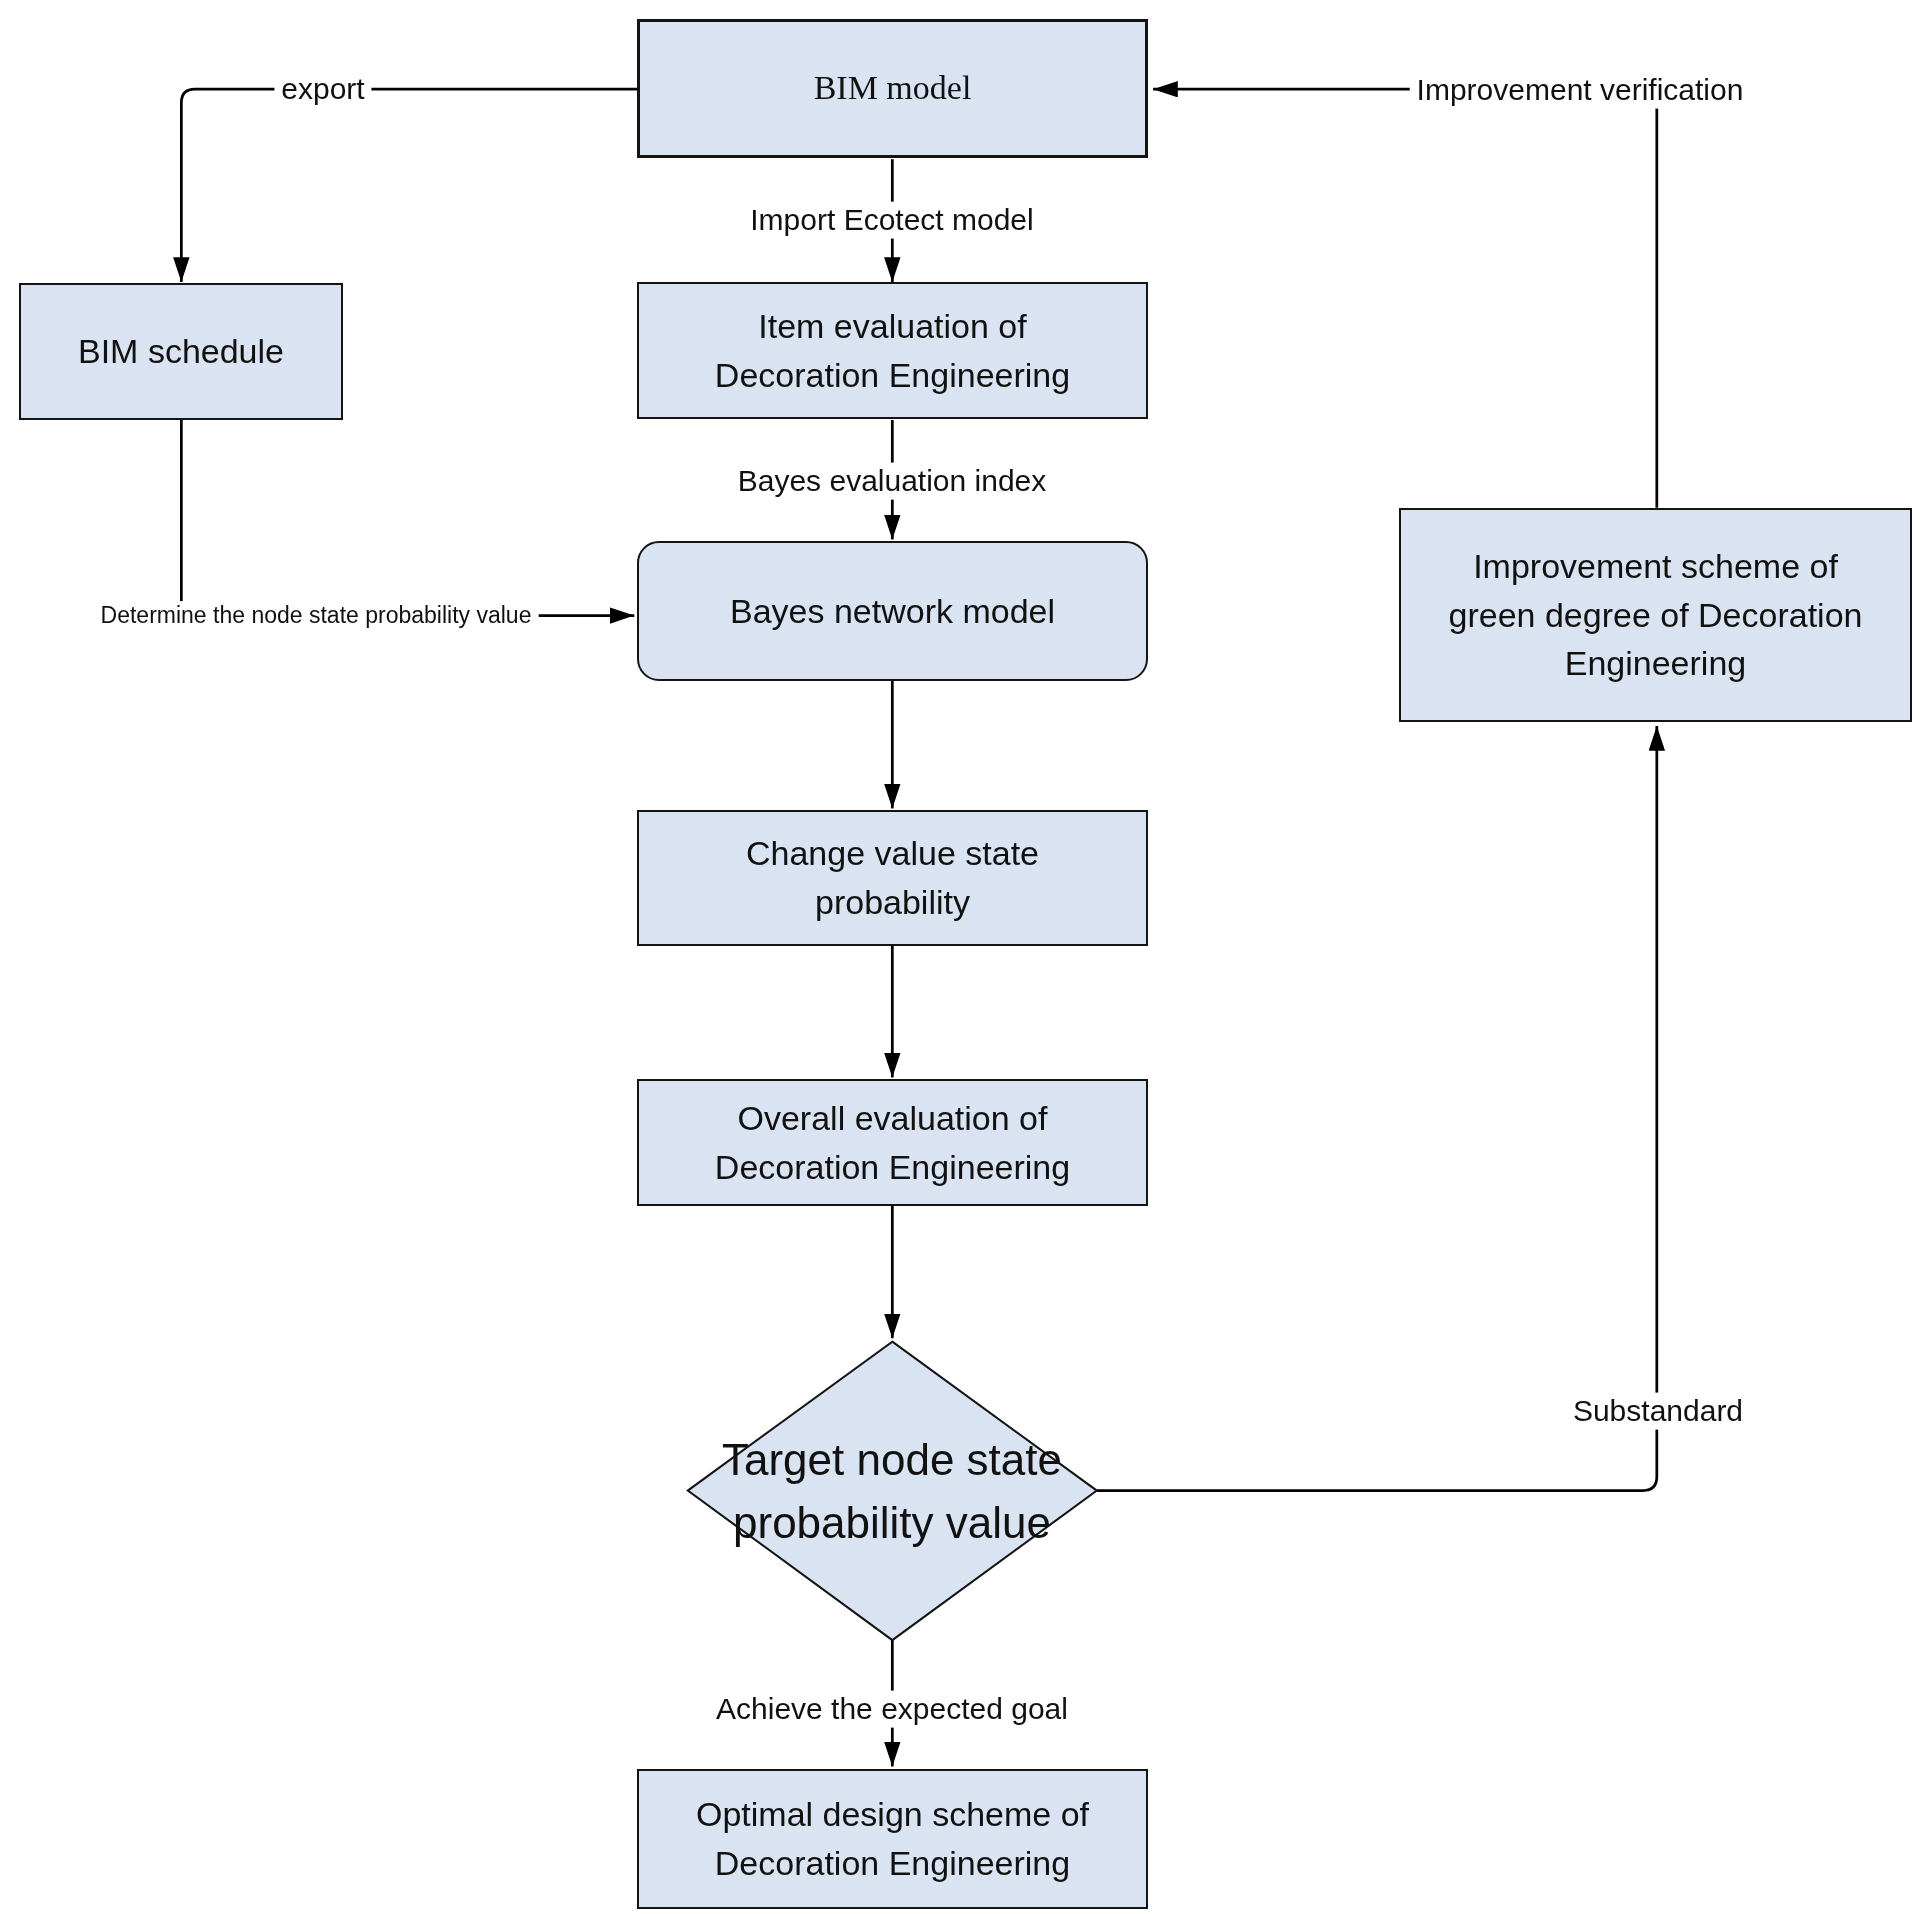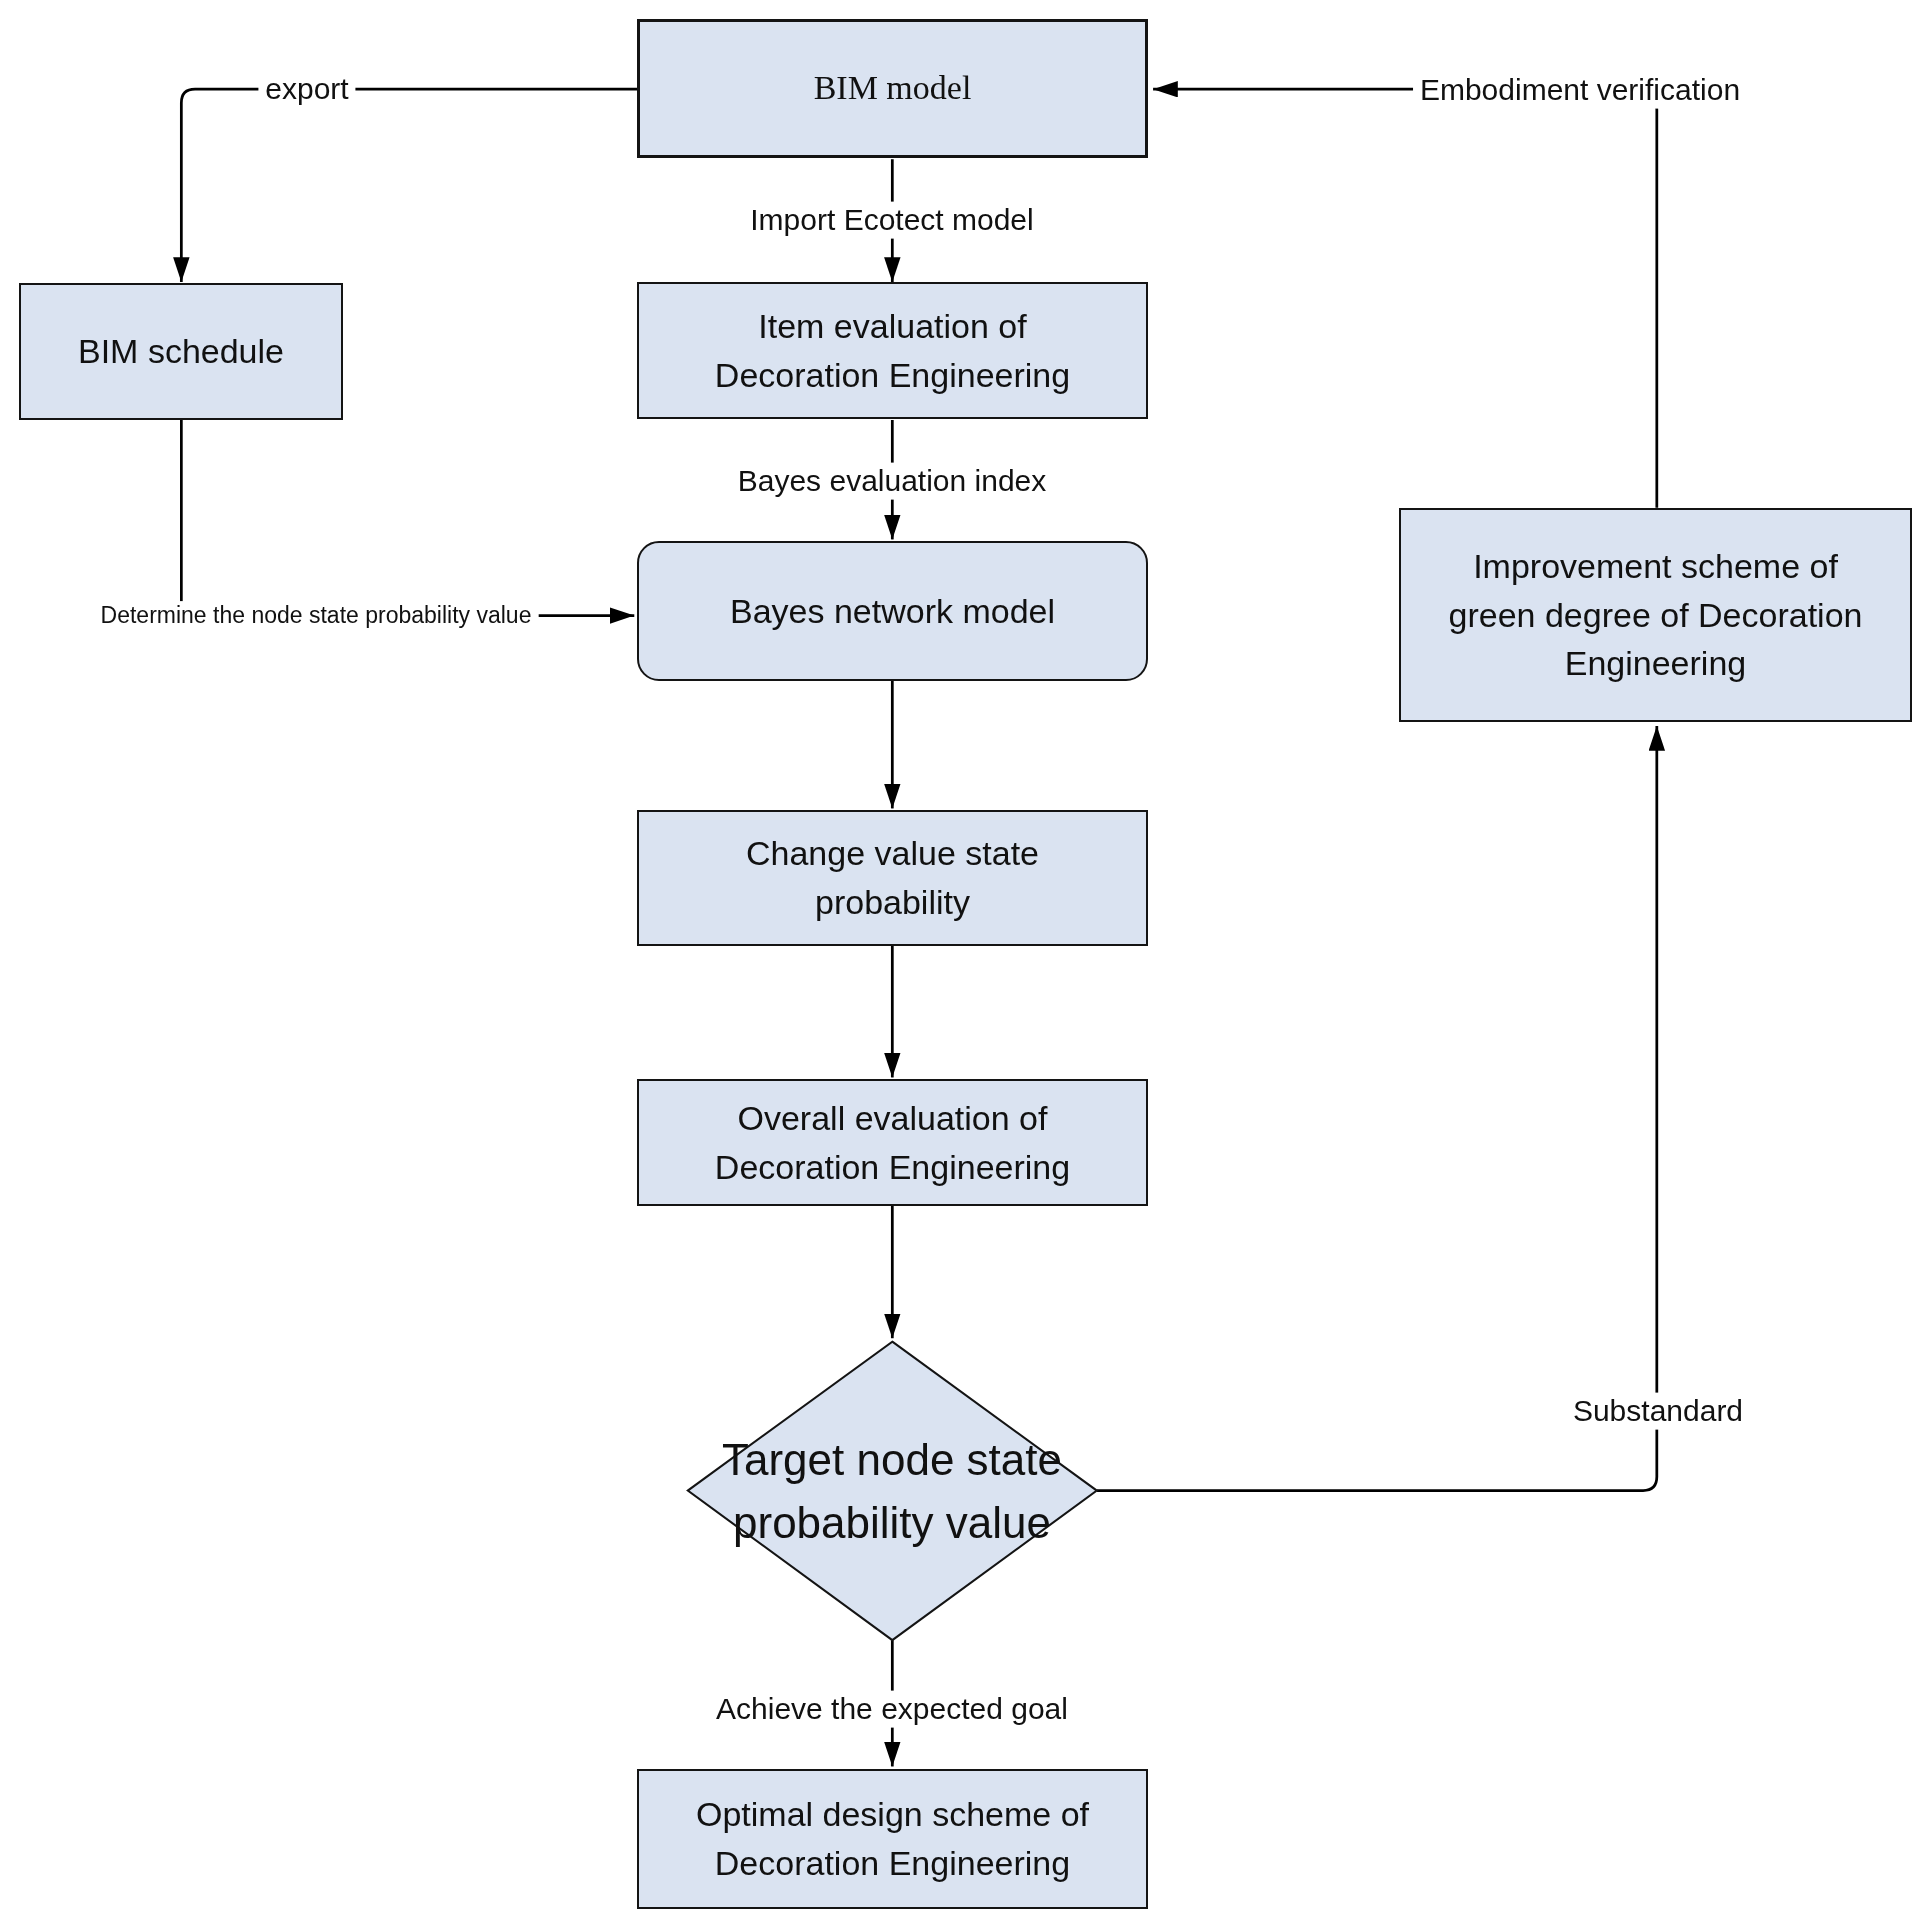--- a/index.html
+++ b/index.html
@@ -81,28 +81,28 @@
   <div class="node" style="left:637px;top:1079px;width:511px;height:127px;">Overall evaluation of
 Decoration Engineering</div>
 
   <div class="node" style="left:637px;top:1769px;width:511px;height:140px;">Optimal design scheme of
 Decoration Engineering</div>
 
   <div class="node" style="left:1399px;top:508px;width:513px;height:214px;padding:8px 38px;">Improvement scheme of
 green degree of Decoration
 Engineering</div>
 
-  <div class="edge-label" style="left:307px;top:89px;">export</div>
+  <div class="edge-label" style="left:323px;top:89px;">export</div>
 
   <div class="edge-label" style="left:892px;top:220px;">Import Ecotect model</div>
 
   <div class="edge-label" style="left:892px;top:481px;">Bayes evaluation index</div>
 
   <div class="edge-label edge-label--small" style="left:316px;top:616px;">Determine the node state probability value</div>
 
   <div class="edge-label" style="left:892px;top:1709px;">Achieve the expected goal</div>
 
   <div class="edge-label" style="left:1658px;top:1411px;">Substandard</div>
 
-  <div class="edge-label" style="left:1580px;top:90px;">Embodiment verification</div>
+  <div class="edge-label" style="left:1580px;top:90px;">Improvement verification</div>
 
 </div>
 
 
 </body></html>

